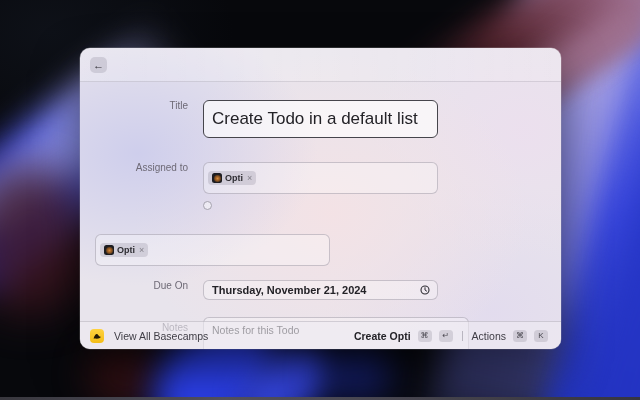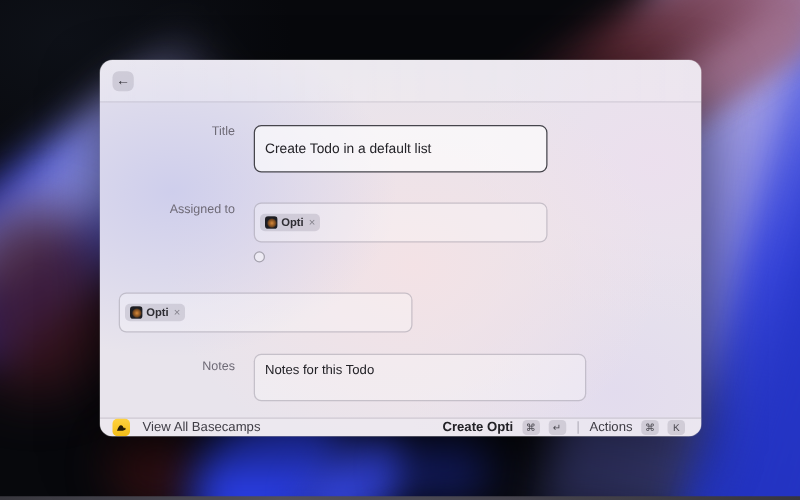--- a/index.html
+++ b/index.html
@@ -59,21 +59,21 @@
       display:flex;align-items:center;justify-content:center;
       font-size:11px;font-weight:600;color:#2c2b31;cursor:default;}
 
   .body{padding-top:18px;}
   .row{display:flex;align-items:flex-start;}
   .row-label{width:108px;text-align:right;font-size:10px;color:#6e6a76;flex-shrink:0;}
   .row-field{margin-left:15px;width:235px;box-sizing:border-box;}
 
   .title-input{height:20px;border:1.5px solid #46454c;border-radius:6px;
       background:rgba(255,255,255,.65);font-family:"Liberation Sans",sans-serif;
-      font-size:11px;color:#232227;padding:18px 8px;outline:none;width:235px;box-sizing:border-box;}
+      font-size:17px;color:#232227;padding:18px 8px;outline:none;width:235px;box-sizing:border-box;}
 
   .tag-field{height:32px;border:1px solid rgba(125,120,138,.38);border-radius:6px;
       background:rgba(255,255,255,.30);display:flex;align-items:center;padding:0 4px;}
   .tag{height:14px;border-radius:4px;background:rgba(95,90,110,.18);
       display:flex;align-items:center;padding:0 4px;}
   .tag-avatar{width:10px;height:10px;border-radius:2.5px;margin-right:3px;
       background:radial-gradient(4px 4px at 55% 55%,#d98a3a,#7a4a1e 70%,#1d1d22 100%),#1d1d22;}
   .tag-name{font-size:9px;font-weight:700;color:#2e2d33;}
   .tag-x{font-size:9px;color:#83808a;margin-left:4px;}
 
@@ -88,21 +88,21 @@
   .date-text{font-size:11px;font-weight:700;color:#232227;}
 
   .notes-area{width:266px;height:38px;border:1px solid rgba(125,120,138,.38);
       border-radius:6px;background:rgba(255,255,255,.30);resize:none;outline:none;
       font-family:"Liberation Sans",sans-serif;font-size:10.5px;color:#232227;
       padding:6px 8px;box-sizing:border-box;}
   .row-notes{align-items:flex-start;}
   .row-notes .row-label{padding-top:5px;}
 
   
-  .win-footer{position:absolute;left:0;right:0;bottom:0;height:15px;box-sizing:border-box;
+  .win-footer{position:absolute;left:0;right:0;bottom:0;height:28px;box-sizing:border-box;
       display:flex;align-items:center;padding:0 13px 0 10px;
       border-top:1px solid rgba(100,95,110,.22);background:rgba(238,235,241,.6);justify-content:flex-end;}
   .bc-icon{width:14px;height:14px;border-radius:4px;
       background:linear-gradient(180deg,#ffd23f,#f3bd17);
       display:flex;align-items:center;justify-content:center;flex-shrink:0;}
   .footer-left-label{margin-left:10px;font-size:10.5px;color:#3f3d45;}
   .footer-spacer{flex:1;}
   .footer-right{display:flex;align-items:center;gap:7px;}
   .primary-label{font-size:10.5px;font-weight:700;color:#232227;}
   .secondary-label{font-size:10.5px;color:#3f3d45;}
@@ -167,20 +167,32 @@
       <div class="row mt13">
         <div class="row-field tag-field">
           <div class="tag">
             <span class="tag-avatar"></span>
             <span class="tag-name">Opti</span>
             <span class="tag-x">×</span>
           </div>
         </div>
       </div>
 
+      <div class="row mt14">
+        <div class="row-label">Due On</div>
+        <div class="row-field date-field">
+          <span class="date-text">Thursday, November 21, 2024</span>
+          <span style="display:flex">
+            <svg width="10" height="10" viewBox="0 0 10 10">
+              <circle cx="5" cy="5" r="4" fill="none" stroke="#2e2d33" stroke-width="1.1"></circle>
+              <path d="M5 2.7 V5 L6.6 6.1" fill="none" stroke="#2e2d33" stroke-width="1" stroke-linecap="round"></path>
+            </svg>
+          </span>
+        </div>
+      </div>
 
       <div class="row row-notes mt17">
         <div class="row-label">Notes</div>
         <div class="row-field">
           <textarea class="notes-area" style="">Notes for this Todo</textarea>
         </div>
       </div>
 
     </div>
 

